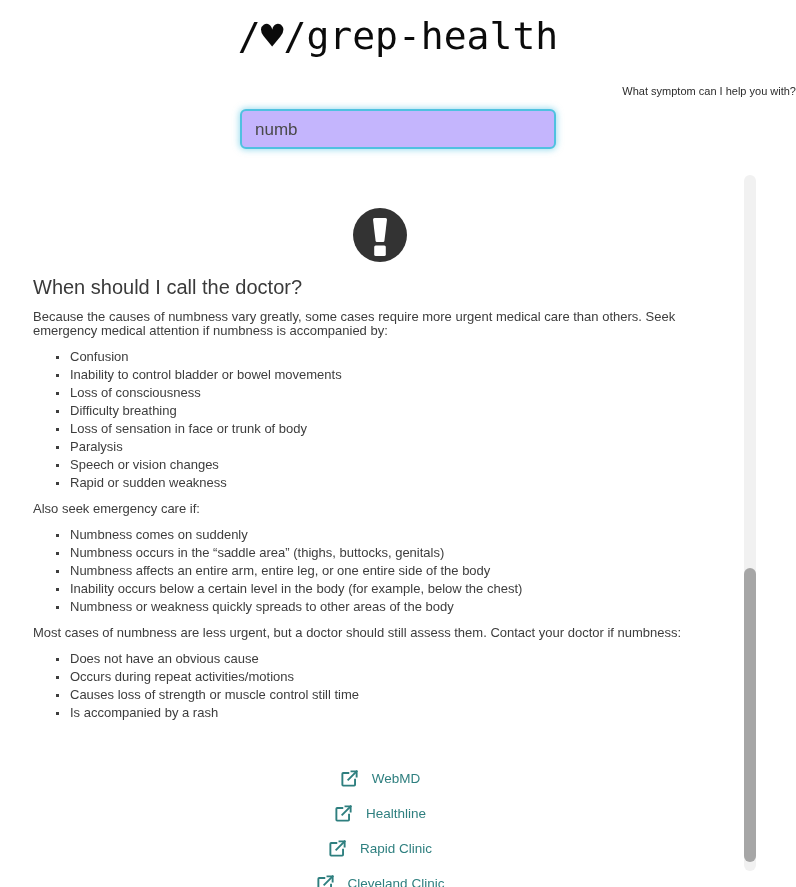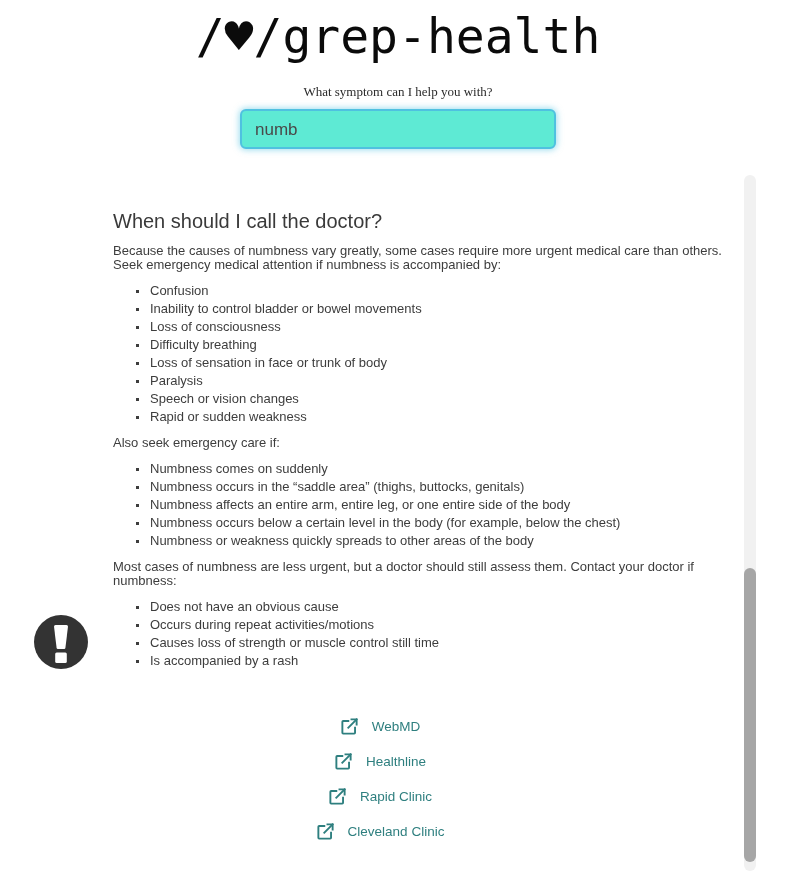--- a/index.html
+++ b/index.html
@@ -14,37 +14,37 @@
   html,body{margin:0;padding:0;}
   body{
     width:796px;height:887px;position:relative;overflow:hidden;
     background:#ffffff;color:var(--text);
     font-family:"Liberation Sans",sans-serif;
   }
   .app-header{text-align:center;}
   .app-title{
     margin:12px 0 0;
     font-family:"DejaVu Sans Mono",monospace;
-    font-size:48px;line-height:48px;font-weight:400;
+    font-size:38px;line-height:48px;font-weight:400;
     color:#0b0b0b;
   }
   .app-prompt{
     display:block;margin-top:25px;
-    font-family:Liberation Serif, serif;
-    font-size:13px;line-height:13px;color:#2b2b2b;
+    font-family:Liberation Sans, sans-serif;
+    font-size:11px;line-height:13px;color:#2b2b2b;text-align:right;
   }
   .search-input{
     width:316px;height:40px;margin-top:11px;padding:2px 13px 0;
     border:2px solid var(--input-border);border-radius:6px;outline:none;
     box-shadow:0 0 6px 1px rgba(79,193,224,.55);
     font-family:"Liberation Sans",sans-serif;
-    font-size:17px;color:#4a4a4a;background:#5eead4;
+    font-size:17px;color:#4a4a4a;background:#c4b5fd;
   }
   .results{position:relative;margin-top:25px;}
-  .result-card{display:flex;gap:24px;align-items:flex-end;padding:33px 69px 0 33px;}
+  .result-card{display:flex;gap:10px;align-items:center;padding:33px 69px 0 33px;flex-direction:column;}
   .alert-icon{flex:0 0 56px;height:56px;}
   .result-body{flex:1;min-width:0;}
   .result-heading{margin:1px 0 0;font-size:20px;line-height:26px;font-weight:400;color:#3a3a3a;}
   .result-body p{margin:10px 0 0;font-size:13px;line-height:14px;color:var(--text);}
   .result-body ul{list-style:none;margin:10px 0 0;padding:0 0 0 37px;}
   .result-body li{font-size:13px;line-height:18px;position:relative;color:var(--text);}
   .result-body li::before{
     content:"";position:absolute;left:-14px;top:8px;width:3px;height:3px;background:var(--text);
   }
   .links{margin:47px 69px 0 33px;}
@@ -95,21 +95,21 @@
           <li>Paralysis</li>
           <li>Speech or vision changes</li>
           <li>Rapid or sudden weakness</li>
         </ul>
       <p>Also seek emergency care if:</p>
       <ul>
 
       <li>Numbness comes on suddenly</li>
           <li>Numbness occurs in the “saddle area” (thighs, buttocks, genitals)</li>
           <li>Numbness affects an entire arm, entire leg, or one entire side of the body</li>
-          <li>Numbness occurs below a certain level in the body (for example, below the chest)</li>
+          <li>Inability occurs below a certain level in the body (for example, below the chest)</li>
           <li>Numbness or weakness quickly spreads to other areas of the body</li>
         </ul>
       <p>Most cases of numbness are less urgent, but a doctor should still assess them. Contact your doctor if numbness:</p>
       <ul>
 
       <li>Does not have an obvious cause</li>
           <li>Occurs during repeat activities/motions</li>
           <li>Causes loss of strength or muscle control still time</li>
           <li>Is accompanied by a rash</li>
         </ul>

